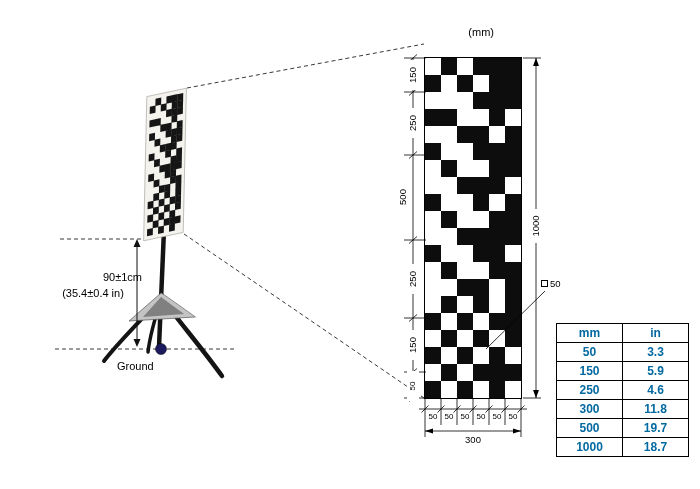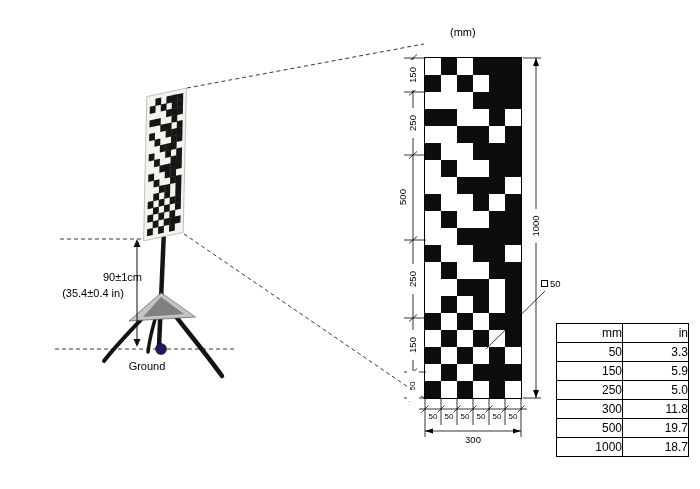--- a/index.html
+++ b/index.html
@@ -13,22 +13,22 @@
   .cell.black{background:#0d0d0d}
   .cell.white{background:#ffffff}
   .label{position:absolute;z-index:4;color:#000;white-space:nowrap}
   .vlabel{width:30px;height:12px;line-height:12px;text-align:center;font-size:9.5px;
           background:#fff;transform:rotate(-90deg)}
   .b50{position:absolute;z-index:4;width:16px;text-align:center;font-size:8px;color:#000}
   .callout{position:absolute;z-index:4;display:flex;align-items:center;gap:2px;font-size:9.5px;color:#000}
   .sq-icon{display:inline-block;width:7px;height:7px;border:1px solid #000;background:#fff}
   .dim-table{position:absolute;left:556px;top:323px;z-index:4;border-collapse:collapse;
              font-size:12px;background:#fff}
-  .dim-table th,.dim-table td{border:1px solid #000;width:66px;height:19px;text-align:right;
-             padding:0;font-weight:normal;color:#000000}
+  .dim-table th,.dim-table td{border:1px solid #000;width:66px;height:19px;text-align:center;
+             padding:0;font-weight:bold;color:#0369a1}
 </style>
 </head>
 <body>
 
 <div class="canvas">
 
   <svg class="overlay" width="700" height="489" viewBox="0 0 700 489">
 
     <g stroke="#222" stroke-width="0.9" stroke-dasharray="4,3">
       <line x1="187" y1="88" x2="424" y2="44"></line>
@@ -293,21 +293,21 @@
       <div class="cell black"></div>
       <div class="cell black"></div>
       <div class="cell black"></div>
       <div class="cell white"></div>
       <div class="cell black"></div>
       <div class="cell white"></div>
       <div class="cell black"></div>
       <div class="cell white"></div>
     </div>
 
-  <div class="label" style="left:450px;top:26px;width:44px;text-align:left;font-size:11px">(mm)</div>
+  <div class="label" style="left:450px;top:26px;width:44px;text-align:right;font-size:11px">(mm)</div>
 
   <div class="label vlabel" style="left:398px;top:69px">150</div>
   <div class="label vlabel" style="left:398px;top:117px">250</div>
   <div class="label vlabel" style="left:388px;top:191px">500</div>
   <div class="label vlabel" style="left:398px;top:273px">250</div>
   <div class="label vlabel" style="left:398px;top:339px">150</div>
   <div class="label vlabel" style="left:398px;top:380px;font-size:8px">50</div>
 
   <div class="label vlabel" style="left:519px;top:220px;width:34px">1000</div>
 
@@ -320,41 +320,41 @@
 
   <div class="label" style="left:453px;top:434px;width:40px;text-align:center;font-size:9.5px">300</div>
 
   <div class="callout" style="left:541px;top:278px">
     <span class="sq-icon"></span>
     <span>50</span>
   </div>
 
   <div class="label" style="left:52px;top:271px;width:90px;text-align:right;font-size:11px">90±1cm</div>
   <div class="label" style="left:48px;top:287px;width:90px;text-align:center;font-size:11px">(35.4±0.4 in)</div>
-  <div class="label" style="left:117px;top:360px;width:60px;text-align:center;font-size:11px">Ground</div>
+  <div class="label" style="left:117px;top:360px;width:60px;font-size:11px">Ground</div>
 
   <table class="dim-table">
     <thead>
       <tr>
         <th>mm</th>
         <th>in</th>
       </tr>
     </thead>
     <tbody>
         <tr>
           <td>50</td>
           <td>3.3</td>
         </tr>
         <tr>
           <td>150</td>
           <td>5.9</td>
         </tr>
         <tr>
           <td>250</td>
-          <td>5.0</td>
+          <td>4.6</td>
         </tr>
         <tr>
           <td>300</td>
           <td>11.8</td>
         </tr>
         <tr>
           <td>500</td>
           <td>19.7</td>
         </tr>
         <tr>

